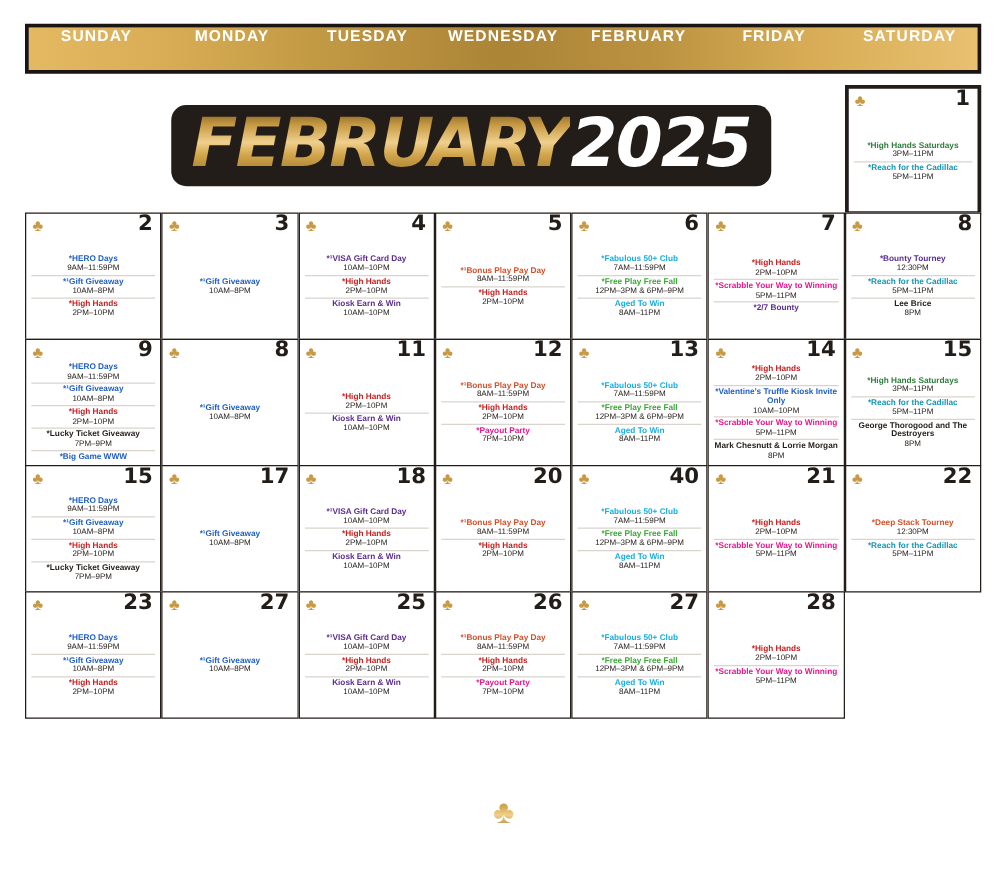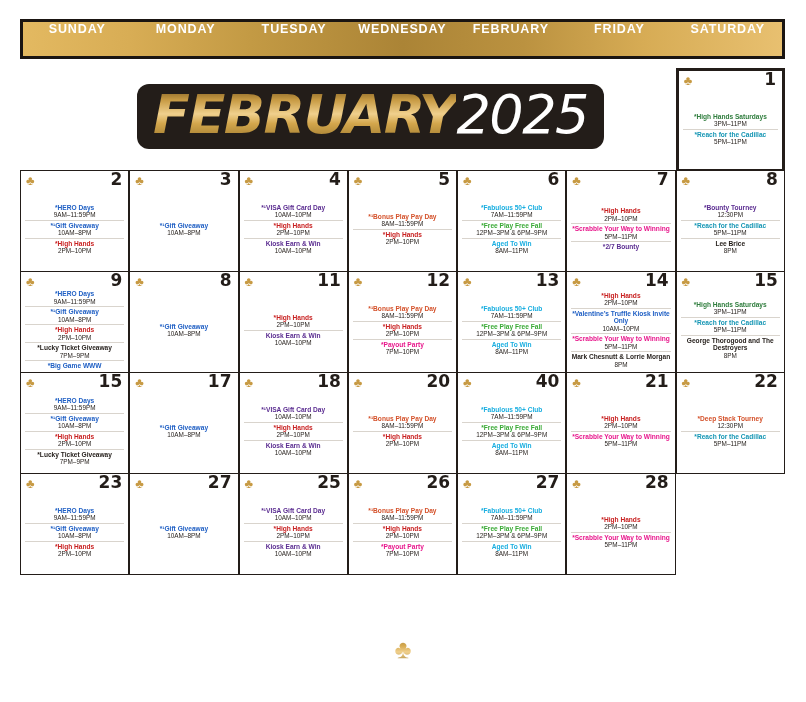--- a/index.html
+++ b/index.html
@@ -39,21 +39,21 @@
   .t-month{
     font-size:54px;font-weight:bold;font-style:italic;
     letter-spacing:-1.5px;
     background:linear-gradient(180deg,#7d5c22 0%,#c79a43 22%,#f0d08d 48%,#d3a64c 66%,#9a762c 100%);
     -webkit-background-clip:text;background-clip:text;
     color:transparent;-webkit-text-fill-color:transparent;
     line-height:1;
     font-family:"DejaVu Sans", sans-serif;
   }
   .t-year{
-    font-size:54px;font-weight:normal;font-style:italic;
+    font-size:54px;font-weight:bold;font-style:italic;
     letter-spacing:-1.5px;color:#ffffff;line-height:1;
     font-family:"DejaVu Sans", sans-serif;
   }
 
   
   .cal{
     position:absolute;left:20px;top:68px;width:765px;
   }
   .week{display:flex;width:765px;box-sizing:border-box;}
   .week.w0{justify-content:flex-end;}

